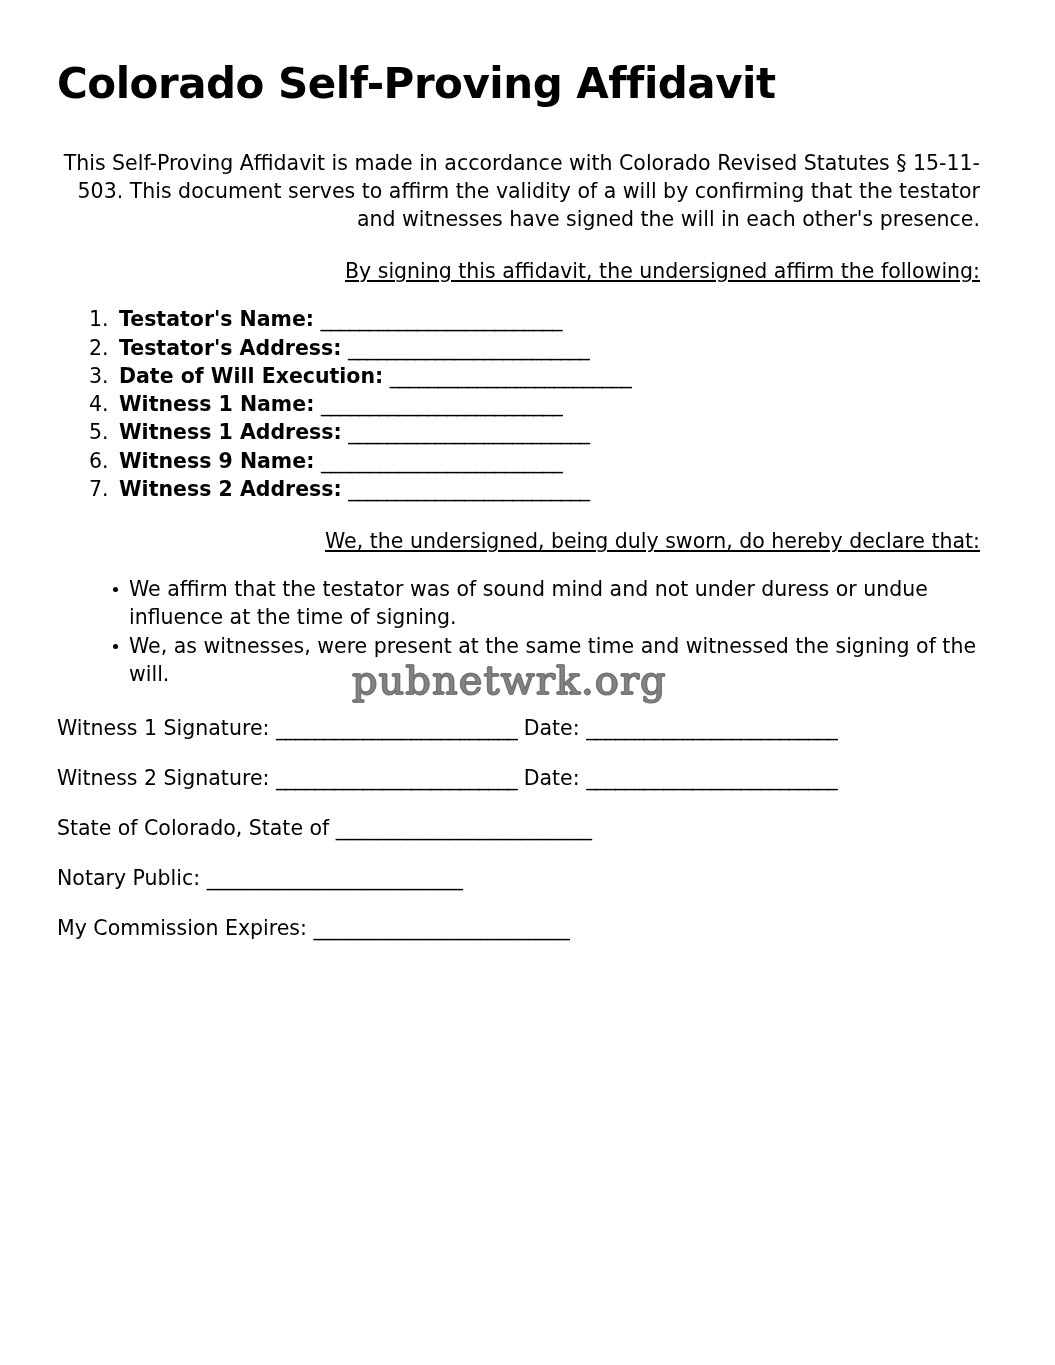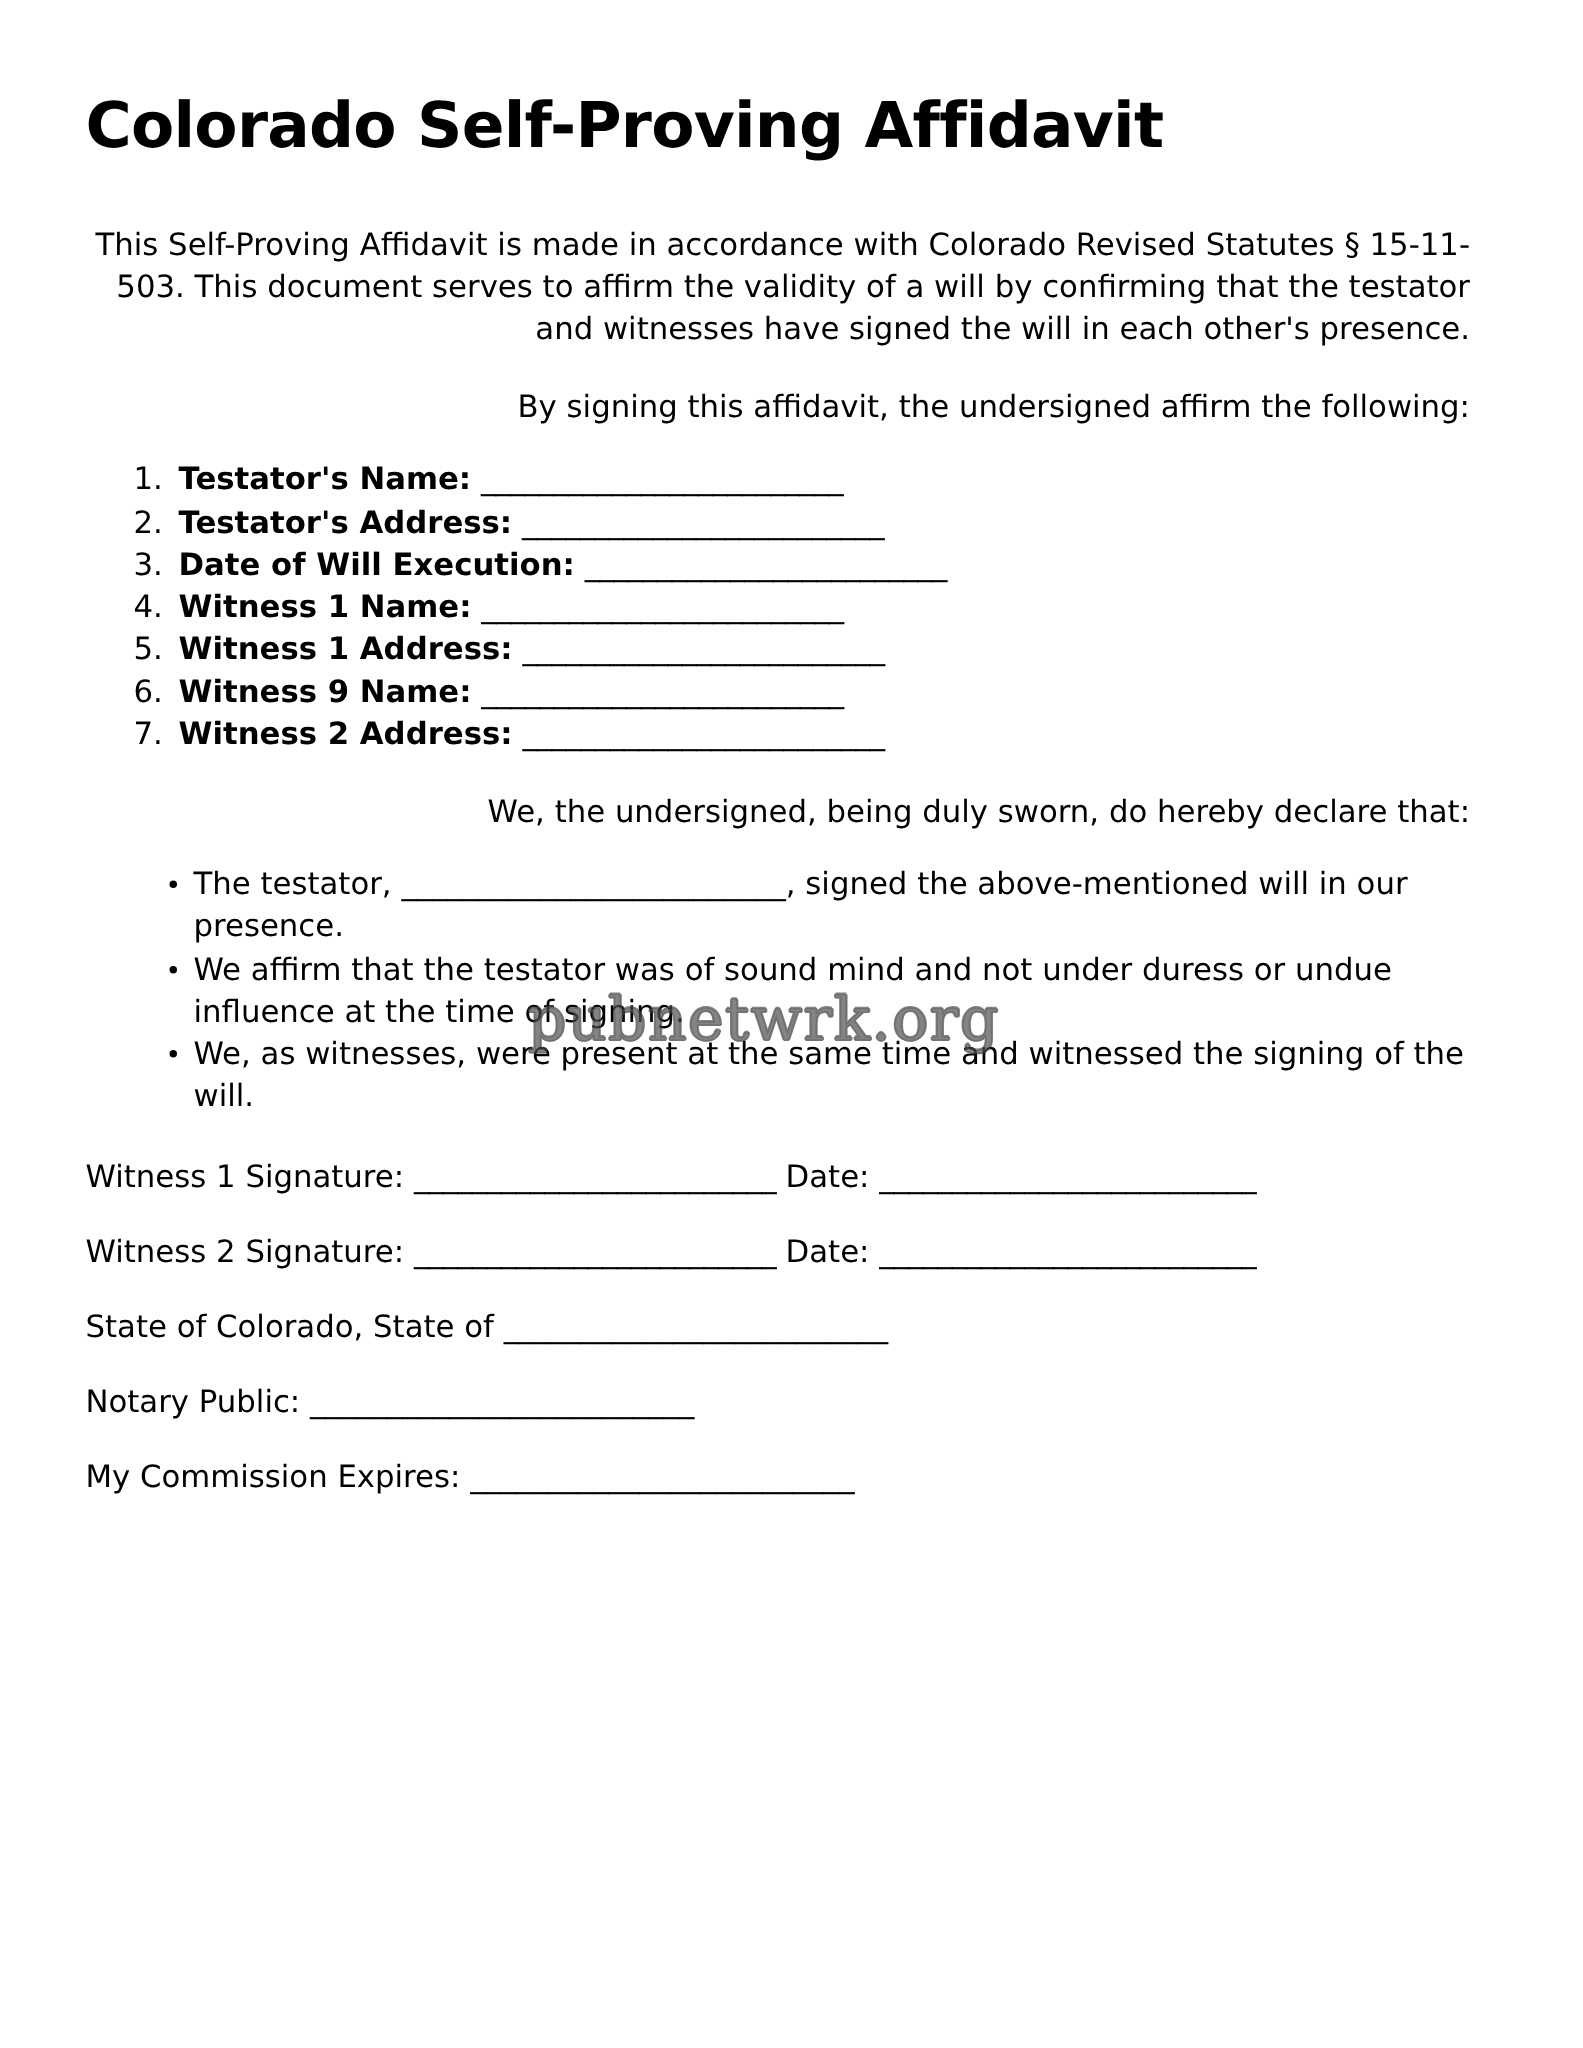--- a/index.html
+++ b/index.html
@@ -30,20 +30,21 @@
   }
   .para {
     font-size: 20.5px;
     line-height: 1.37;
     margin: 0 0 24px 0;
     max-width: 925px;
     text-align: right;
   }
   .para.tight {
     margin-bottom: 20px;
+    text-decoration: underline;
   }
   ol.field-list {
     margin: 0 0 24px 0;
     padding-left: 58px;
     font-size: 20.5px;
     line-height: 1.38;
     list-style-position: outside;
   }
   ol.field-list li {
     padding-left: 4px;
@@ -118,21 +119,20 @@
     <li><span class="flabel">Date of Will Execution:</span> <span class="blank">_________________________</span></li>
     <li><span class="flabel">Witness 1 Name:</span> <span class="blank">_________________________</span></li>
     <li><span class="flabel">Witness 1 Address:</span> <span class="blank">_________________________</span></li>
     <li><span class="flabel">Witness 9 Name:</span> <span class="blank">_________________________</span></li>
     <li><span class="flabel">Witness 2 Address:</span> <span class="blank">_________________________</span></li>
   </ol>
 
   <p class="para tight">We, the undersigned, being duly sworn, do hereby declare that:</p>
 
   <ul class="declare-list">
-    <li>The testator, _________________________, signed the above-mentioned will in our presence.</li>
     <li>We affirm that the testator was of sound mind and not under duress or undue influence at the time of signing.</li>
     <li>We, as witnesses, were present at the same time and witnessed the signing of the will.</li>
   </ul>
 
   <p class="sig-line">
     <span>Witness 1 Signature:</span>
     <span class="blank">_________________________</span>
     <span>Date:</span>
     <span class="blank">__________________________</span>
   </p>

